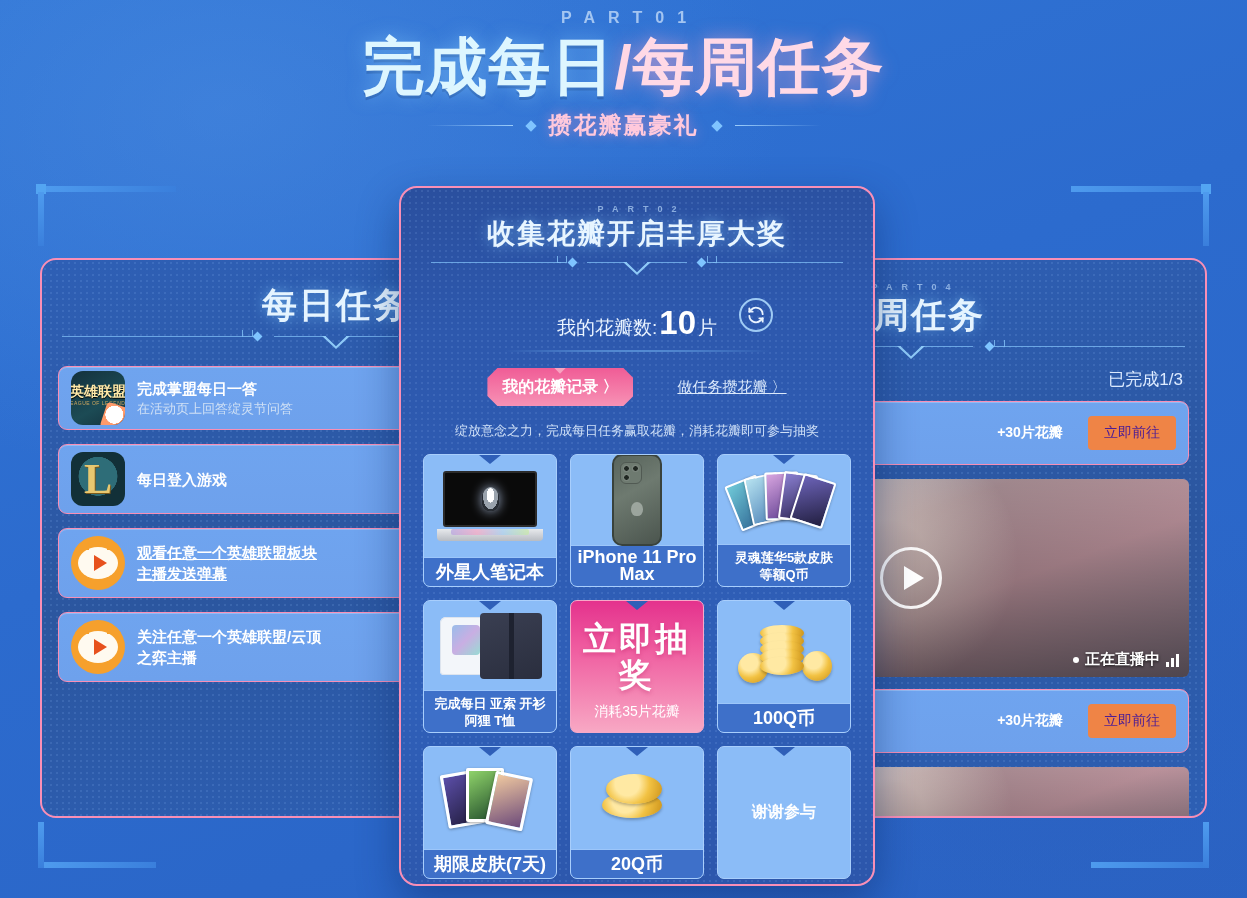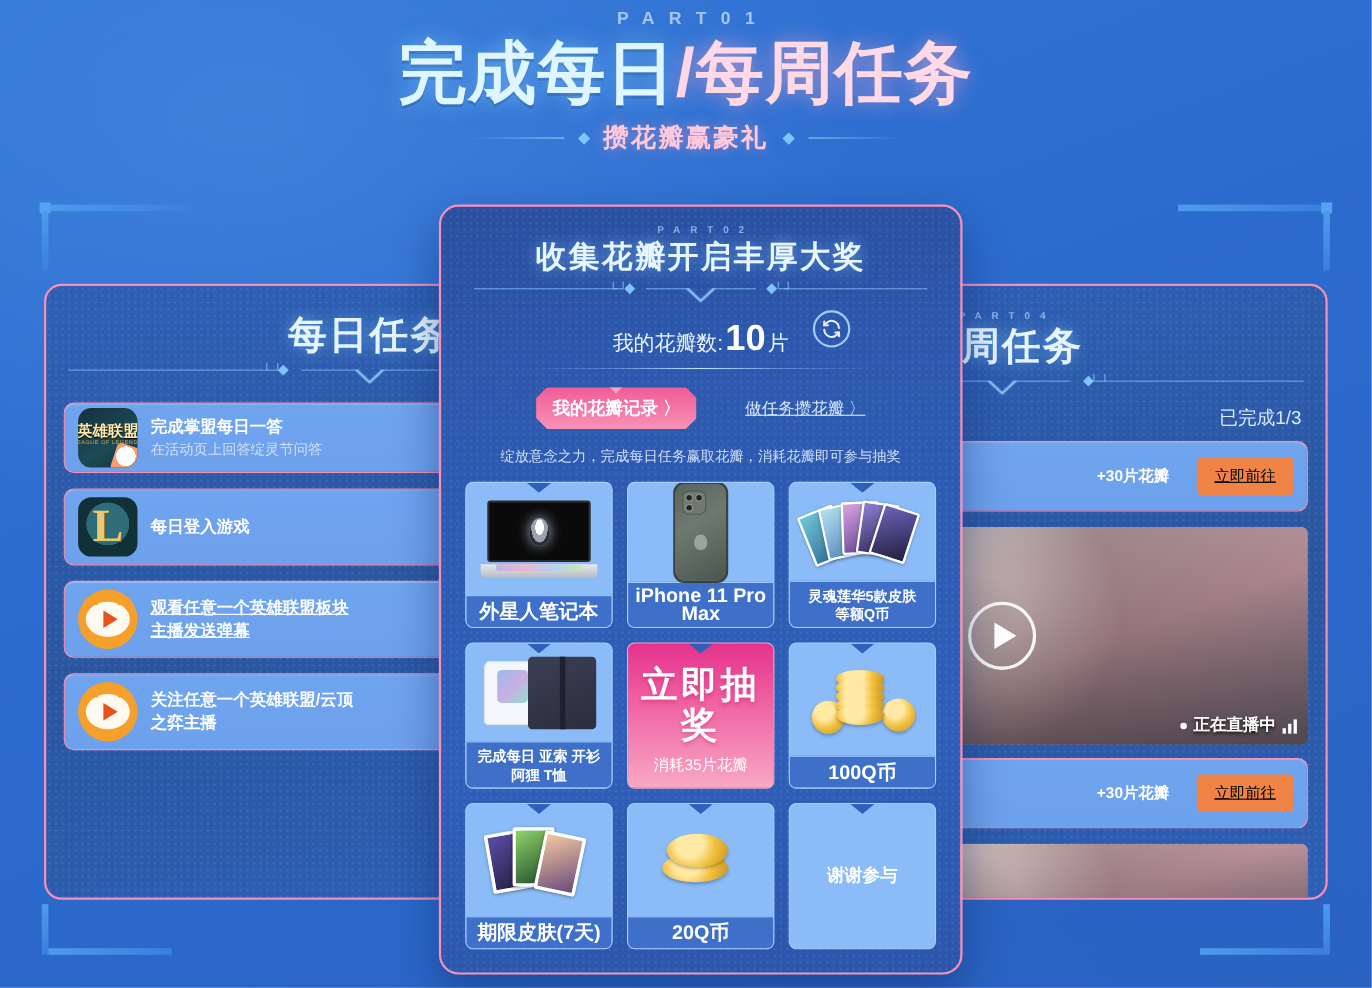--- a/index.html
+++ b/index.html
@@ -83,21 +83,21 @@
   }
   .task-row.tall { height: 64px; }
   .task-icon { width: 54px; height: 54px; border-radius: 12px; flex: 0 0 54px; position: relative; overflow: hidden; }
   .task-text { flex: 1 1 auto; min-width: 0; }
   .task-title { font-size: 15px; font-weight: 700; color: #ffffff; line-height: 21px; white-space: nowrap; }
   .task-desc { font-size: 13px; color: #cfe0f5; line-height: 19px; }
   .task-reward { flex: 0 0 auto; font-size: 14px; font-weight: 700; color: #ffffff; width: 92px; text-align: center; white-space: nowrap; }
   .task-btn {
     flex: 0 0 auto; width: 74px; height: 32px; border-radius: 4px;
     display: flex; align-items: center; justify-content: center;
-    font-size: 14px; color: #000000; font-weight: 400; background: #ef8446; cursor: pointer; text-decoration: underline;
+    font-size: 14px; color: #4c1d95; font-weight: 400; background: #ef8446; cursor: pointer;
   }
   .task-btn.done { background: #a9a9a9; }
   .task-btn.wide { width: 88px; height: 34px; }
 
   
   .ic-lol-app { background: linear-gradient(150deg, #14313d, #1c4b55 60%, #14313d); }
   .ic-lol-app .t1 { position: absolute; left: 50%; top: 12px; transform: translateX(-50%); font-size: 14px; font-weight: 700; color: #ffe9a8; letter-spacing: 0; white-space: nowrap; text-shadow: 0 1px 1px #000; }
   .ic-lol-app .t2 { position: absolute; left: 50%; top: 29px; transform: translateX(-50%); font-size: 5px; color: #cfa860; letter-spacing: .5px; white-space: nowrap; }
   .ic-lol-app .corner { position: absolute; right: -4px; bottom: -6px; width: 26px; height: 26px; background: radial-gradient(circle at 40% 40%, #fff 0 40%, #ff9a6b 41% 100%); border-radius: 4px; transform: rotate(18deg); }
   
@@ -134,21 +134,21 @@
     border: 2px solid #f98fb6; border-radius: 18px; overflow: hidden;
     box-shadow: 0 16px 40px rgba(10,40,100,.45);
   }
   #center-panel::before {
     content: ""; position: absolute; inset: 0;
     background-image: radial-gradient(rgba(160,200,255,0.13) 1px, transparent 1px);
     background-size: 6px 6px; pointer-events: none;
   }
   .cp-head { position: relative; text-align: center; padding-top: 16px; }
   .cp-title { font-size: 28px; line-height: 40px; font-weight: 700; color: #e7f5ff; letter-spacing: 2px; text-shadow: 0 0 14px rgba(135,205,255,.6); }
-  .petal-line { position: relative; text-align: center; margin-top: 6px; color: #eaf4ff; font-size: 19px; font-weight: 400; }
+  .petal-line { position: relative; text-align: center; margin-top: 22px; color: #eaf4ff; font-size: 19px; font-weight: 400; }
   .petal-line .num { font-size: 33px; font-weight: 700; color: #ffffff; margin: 0 2px; letter-spacing: 0; }
   .refresh-btn { position: absolute; right: 100px; top: -6px; width: 34px; height: 34px; border: 2px solid #9fcbf4; border-radius: 50%; display: flex; align-items: center; justify-content: center; cursor: pointer; }
   .glow-underline { width: 300px; height: 2px; margin: 8px auto 0 auto; background: radial-gradient(ellipse at center, #bfe6ff 0%, rgba(130,200,255,.45) 35%, rgba(130,200,255,0) 72%); }
   .cta-row { display: flex; align-items: center; justify-content: center; gap: 44px; margin-top: 16px; }
   .pink-btn {
     position: relative; width: 146px; height: 38px; display: flex; align-items: center; justify-content: center;
     background: linear-gradient(180deg, #f05c96 0%, #f792b5 100%);
     color: #fff; font-size: 16px; font-weight: 700; cursor: pointer;
     clip-path: polygon(10px 0, calc(100% - 10px) 0, 100% 10px, 100% calc(100% - 10px), calc(100% - 10px) 100%, 10px 100%, 0 calc(100% - 10px), 0 10px);
   }

